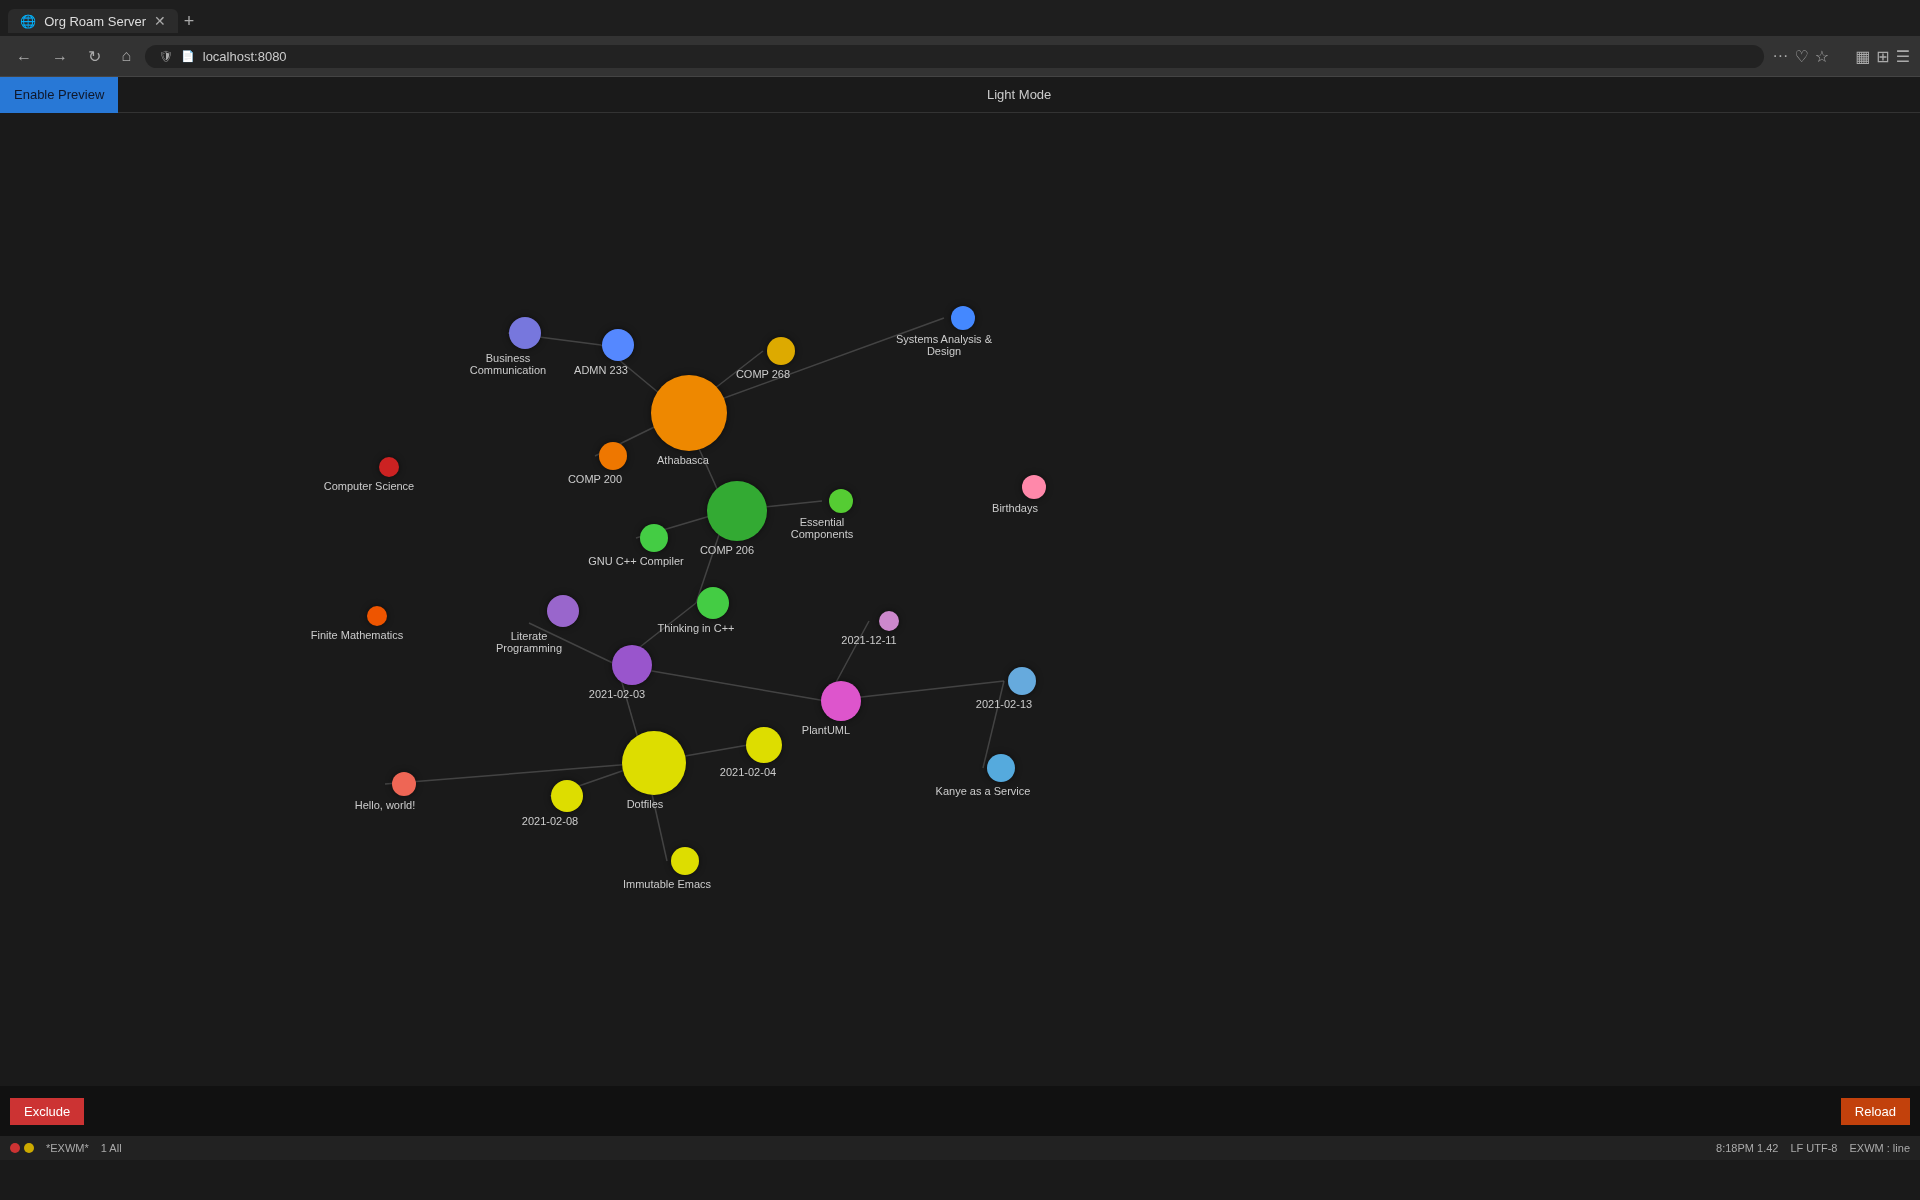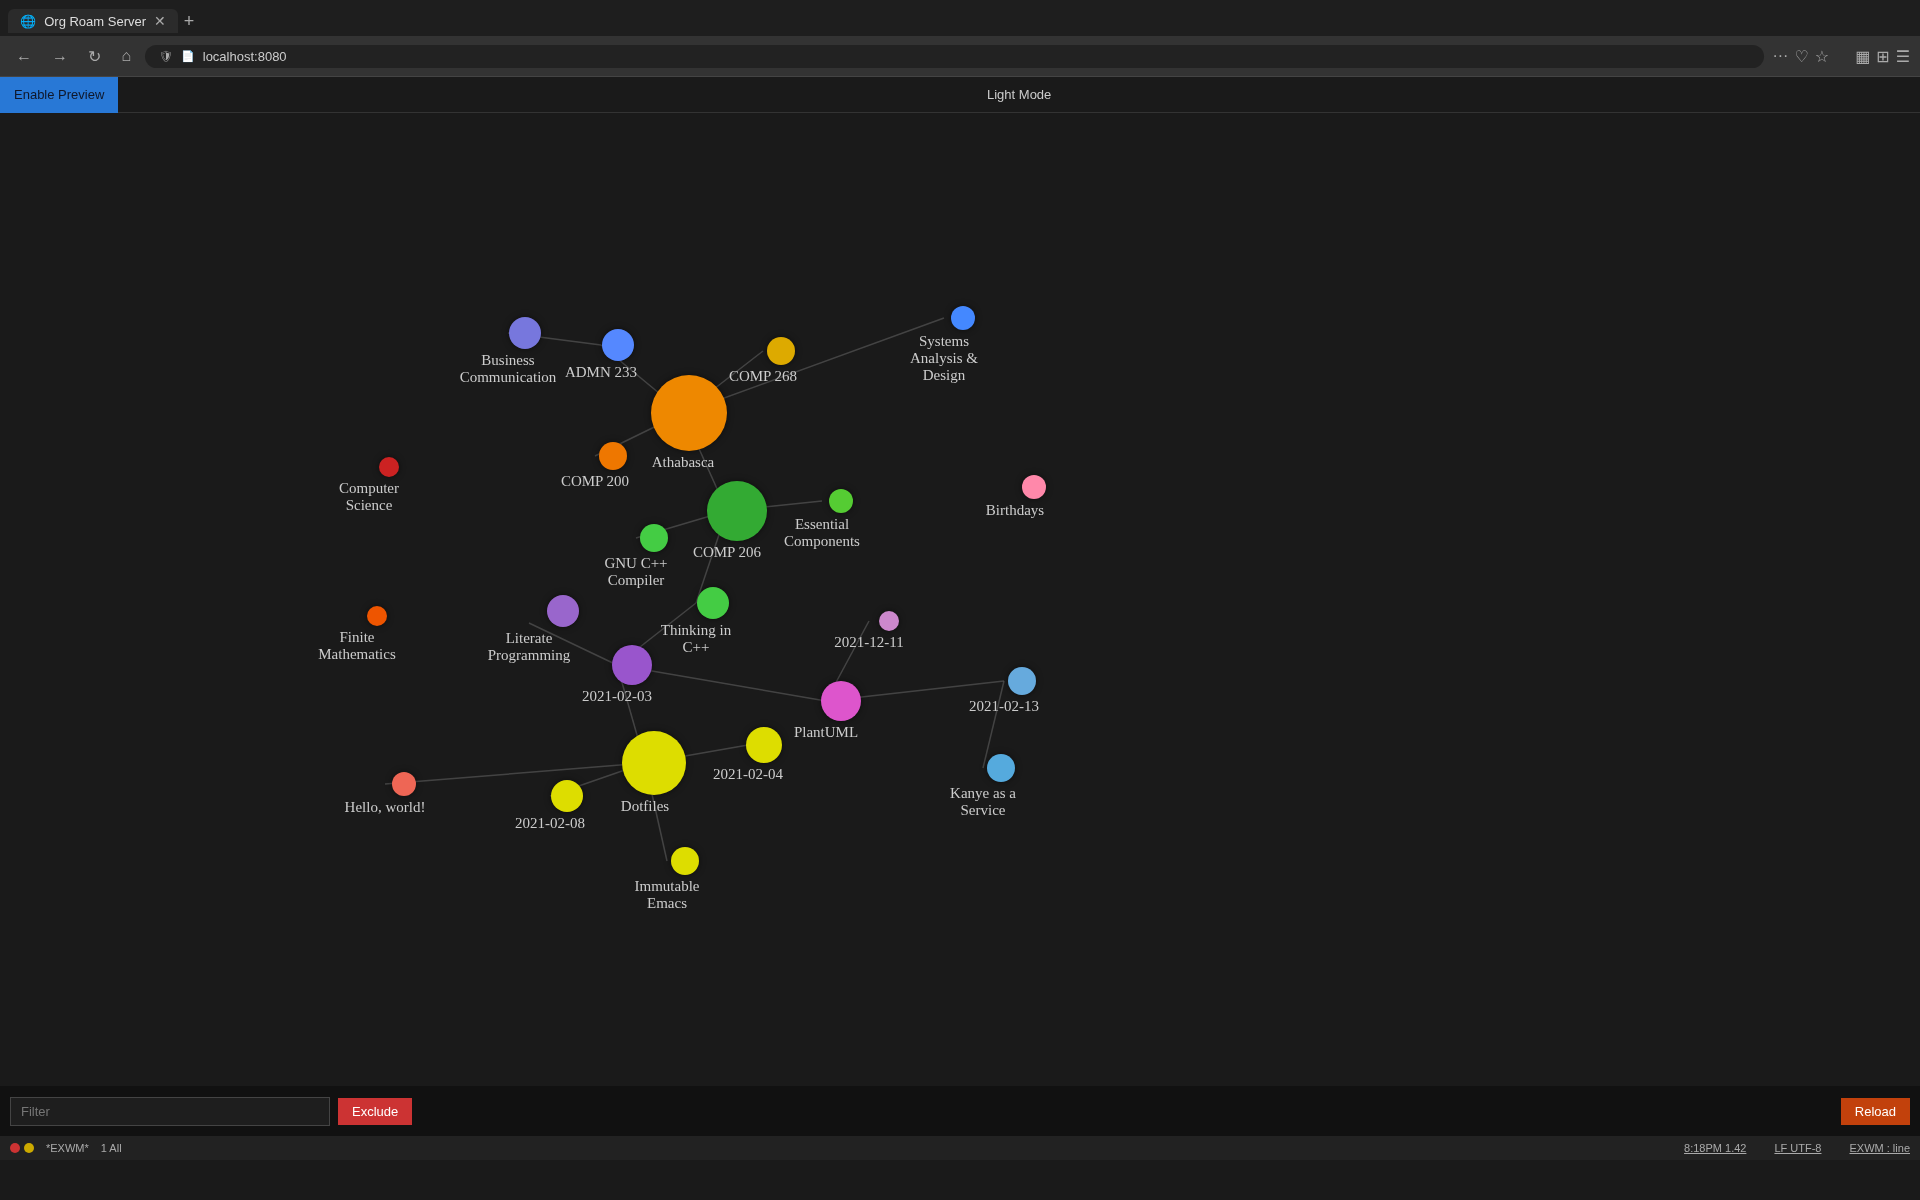--- a/index.html
+++ b/index.html
@@ -34,26 +34,26 @@
     .filter-input { background: #1e1e1e; border: 1px solid #444; color: #ccc; padding: 6px 10px; font-size: 13px; width: 320px; outline: none; }
     .exclude-btn { background: #cc3333; color: white; border: none; padding: 6px 14px; font-size: 13px; cursor: pointer; }
     .reload-btn { margin-left: auto; background: #c2410c; color: white; border: none; padding: 6px 14px; font-size: 13px; cursor: pointer; }
 
     
     .status-bar { background: #222; height: 24px; display: flex; align-items: center; padding: 0 10px; font-size: 11px; color: #aaa; gap: 12px; }
     .status-dots { display: flex; gap: 4px; align-items: center; }
     .dot { width: 10px; height: 10px; border-radius: 50%; }
     .dot-red { background: #cc3333; }
     .dot-yellow { background: #ccaa00; }
-    .status-right { margin-left: auto; display: flex; gap: 28px; text-decoration: underline; }
+    .status-right { margin-left: auto; display: flex; gap: 12px; }
 
     
     .node { position: absolute; display: flex; flex-direction: column; align-items: center; cursor: pointer; }
     .node-circle { border-radius: 50%; }
-    .node-label { color: #ccc; font-size: 15px; text-align: center; margin-top: 3px; white-space: nowrap; font-family: Liberation Serif, serif; }
+    .node-label { color: #ccc; font-size: 11px; text-align: center; margin-top: 3px; white-space: nowrap; }
 
     
     .edges-svg { position: absolute; top: 0; left: 0; width: 100%; height: 100%; pointer-events: none; }
   </style>
 </head>
 <body>
 
 <div class="browser-chrome">
   <div class="tab-bar">
     <div class="tab">
@@ -108,21 +108,20 @@
       <line x1="826" y1="588" x2="869" y2="508" stroke="#555" stroke-width="1.5" opacity="0.7"></line>
       <line x1="826" y1="588" x2="1004" y2="568" stroke="#555" stroke-width="1.5" opacity="0.7"></line>
       <line x1="1004" y1="568" x2="983" y2="655" stroke="#555" stroke-width="1.5" opacity="0.7"></line>
       <line x1="645" y1="650" x2="748" y2="632" stroke="#555" stroke-width="1.5" opacity="0.7"></line>
       <line x1="645" y1="650" x2="550" y2="683" stroke="#555" stroke-width="1.5" opacity="0.7"></line>
       <line x1="645" y1="650" x2="667" y2="748" stroke="#555" stroke-width="1.5" opacity="0.7"></line>
       <line x1="645" y1="650" x2="385" y2="671" stroke="#555" stroke-width="1.5" opacity="0.7"></line>
     </svg>
 
   <div class="filter-bar">
-    <input class="filter-input" type="text" placeholder="Filter" style="">
     <button class="exclude-btn">Exclude</button>
     <button class="reload-btn">Reload</button>
   </div>
 <div class="node" style="left: 492px; top: 204px; align-items: center;">
       <div class="node-circle" style="width: 32px; height: 32px; background: rgb(119, 119, 221); box-shadow: rgba(0, 0, 0, 0.5) 0px 0px 6px;"></div>
       <div class="node-label" style="width: 100px; margin-left: -34px; white-space: pre-line;">Business
 Communication</div>
     </div>
     <div class="node" style="left: 585px; top: 216px; align-items: center;">
       <div class="node-circle" style="width: 32px; height: 32px; background: rgb(85, 136, 255); box-shadow: rgba(0, 0, 0, 0.5) 0px 0px 6px;"></div>

